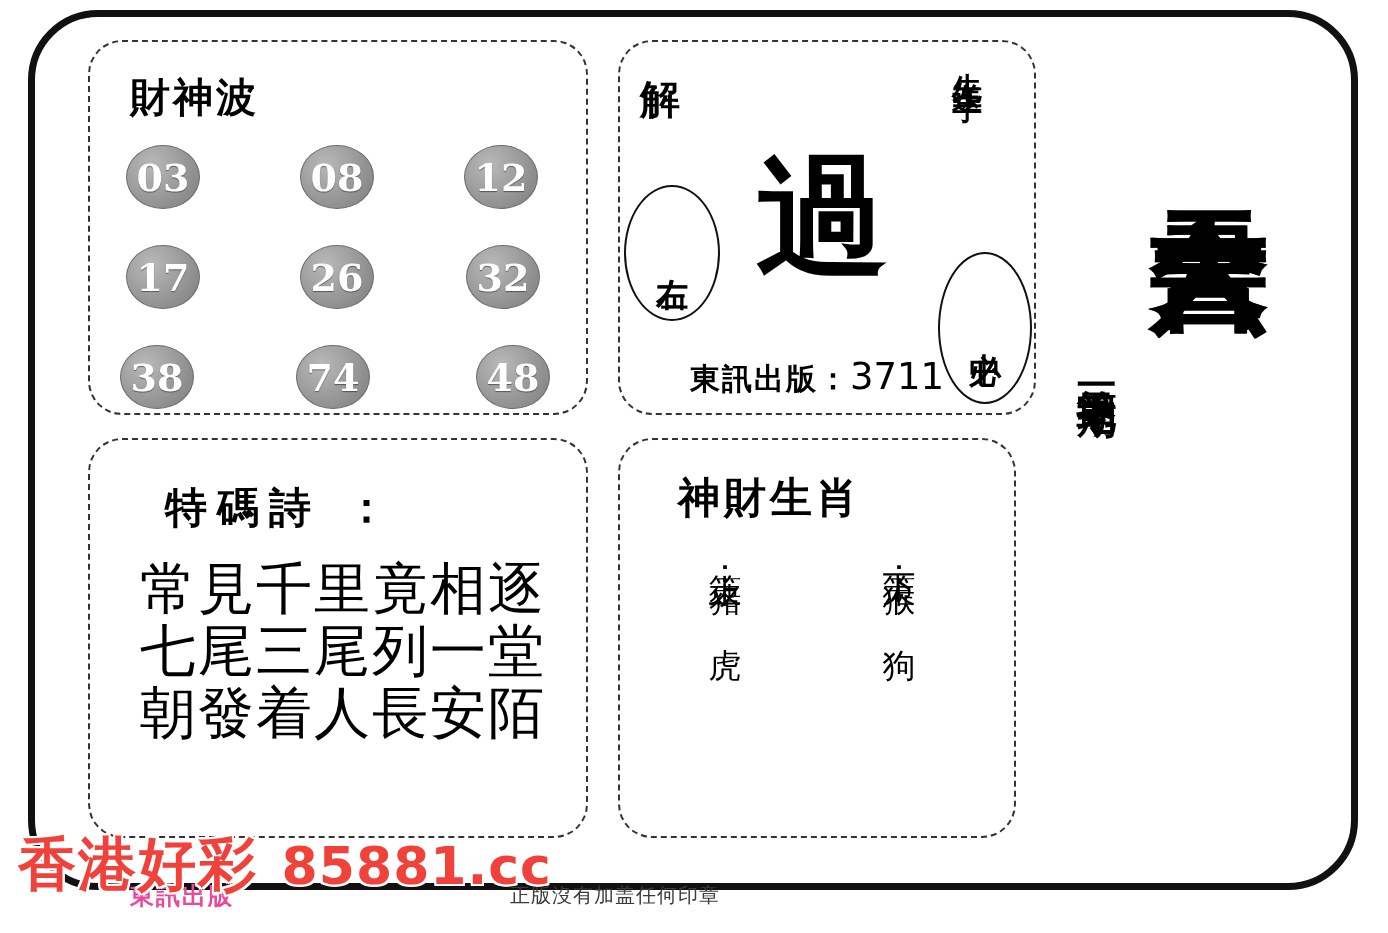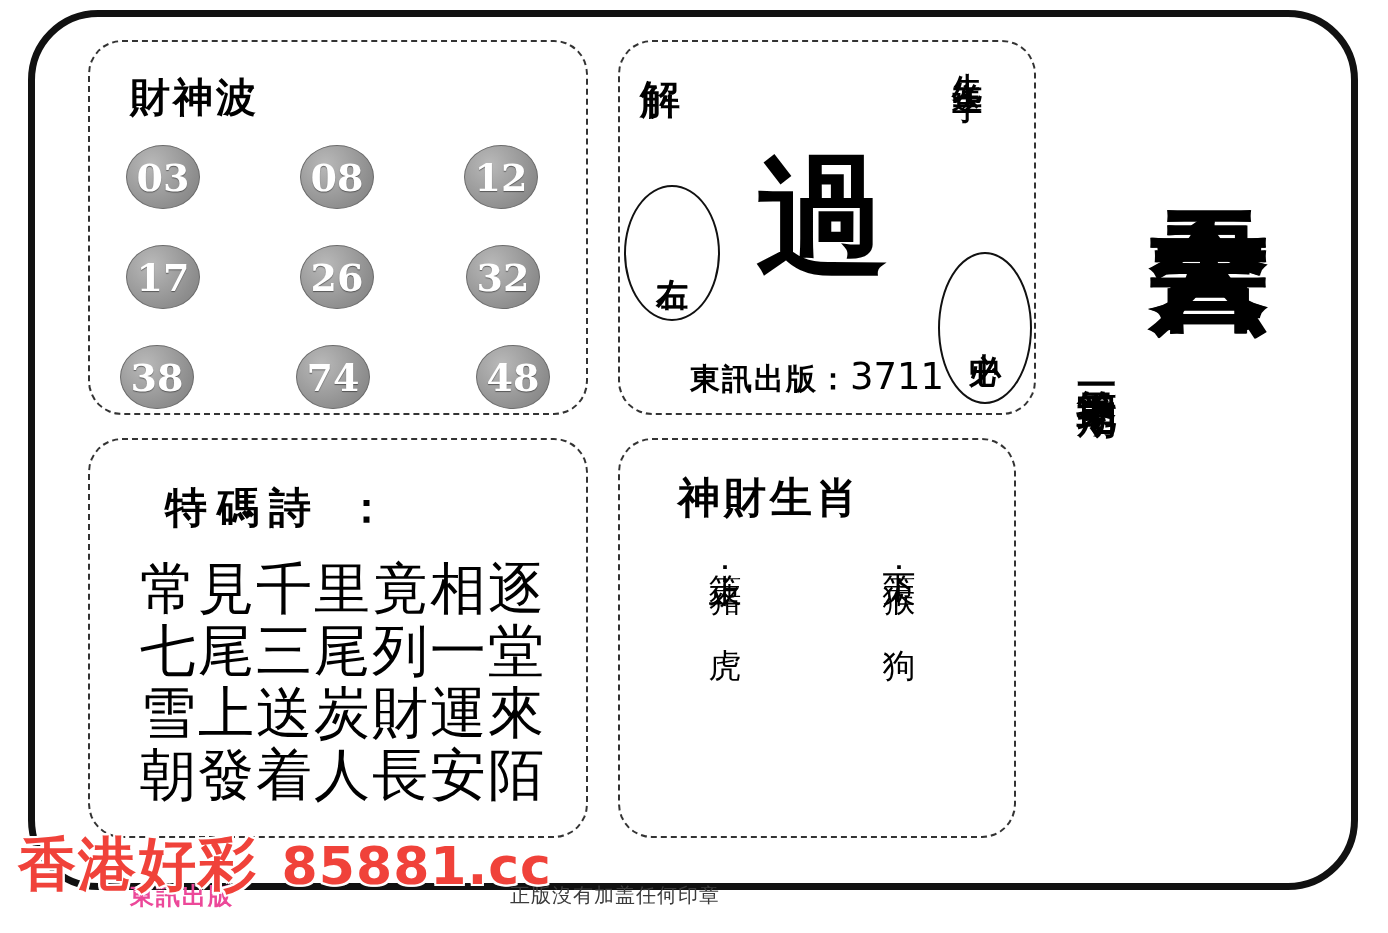--- a/index.html
+++ b/index.html
@@ -281,21 +281,20 @@
 
 <div id="mima-row">
   <span class="label">東訊出版：</span><span class="num">3711</span>
 </div>
 
 <div class="panel" id="panel-poem"></div>
 <div class="panel-title cn-bold" id="title-poem">特碼詩 ：</div>
 <div class="poem-lines">
   <div class="poem-line">常見千里竟相逐</div>
   <div class="poem-line">七尾三尾列一堂</div>
-  <div class="poem-line">雪上送炭財運來</div>
   <div class="poem-line">朝發着人長安陌</div>
 </div>
 
 <div class="panel" id="panel-zodiac"></div>
 <div class="panel-title cn-bold" id="title-zodiac">神財生肖</div>
 
 <div class="zodiac-col" id="zodiac-shang">
   <span class="ch vert">上策：</span>
   <span class="ch">豬</span>
   <span class="gap"></span>

